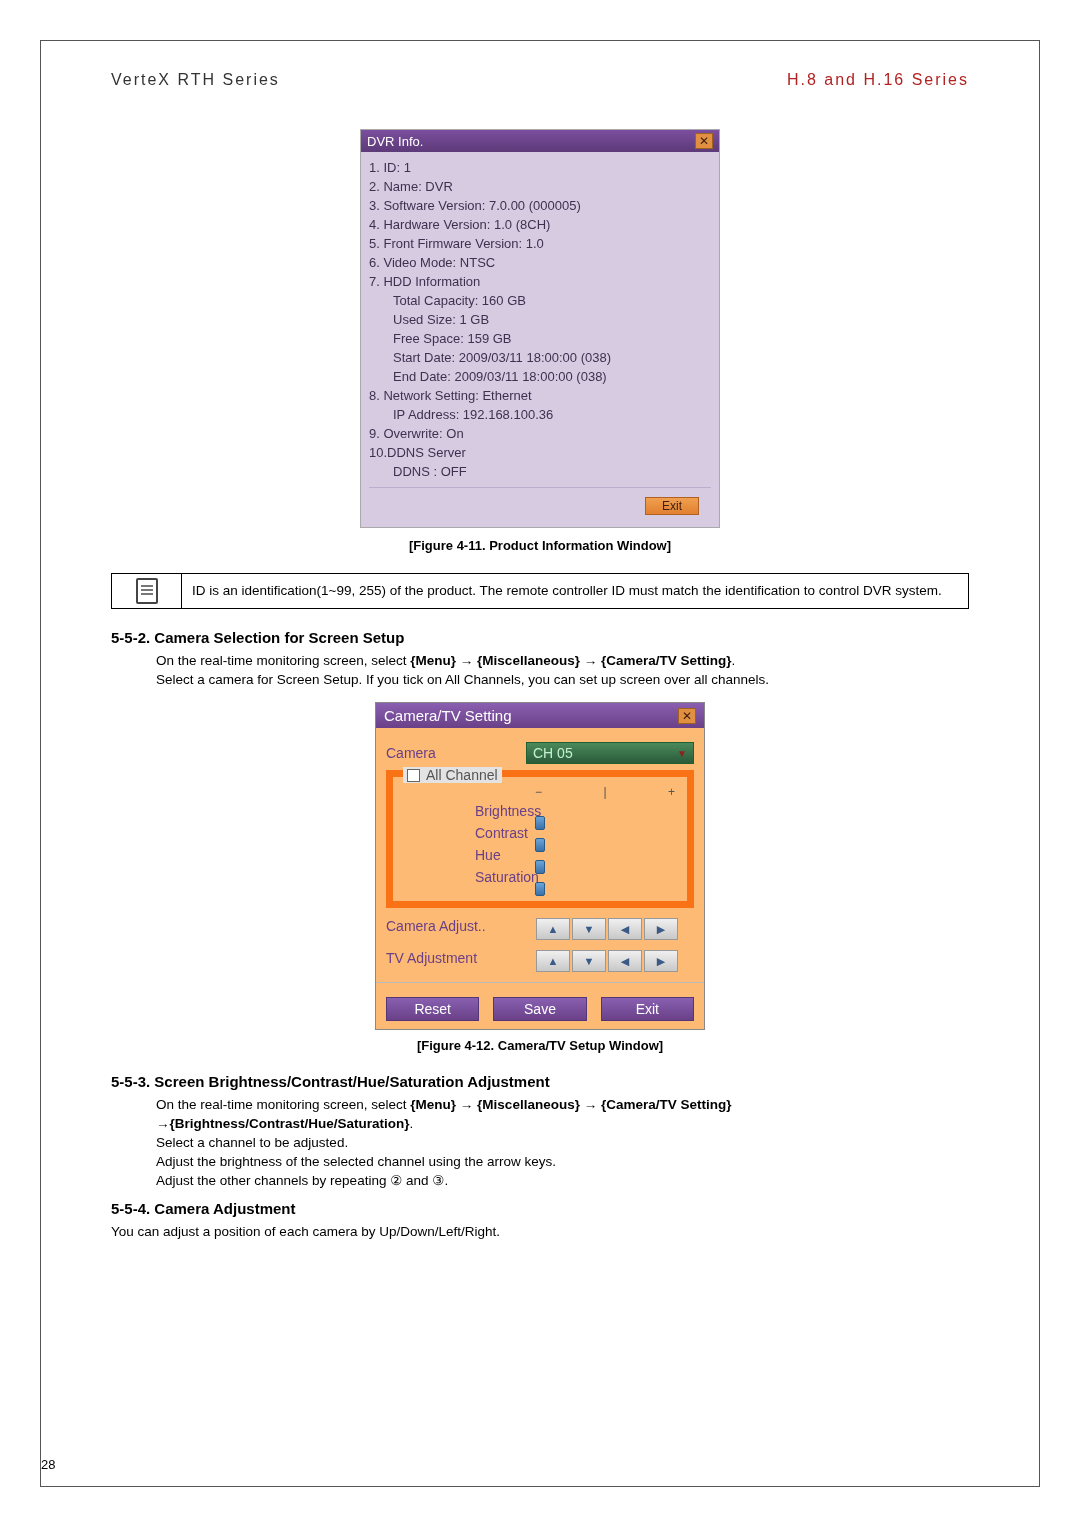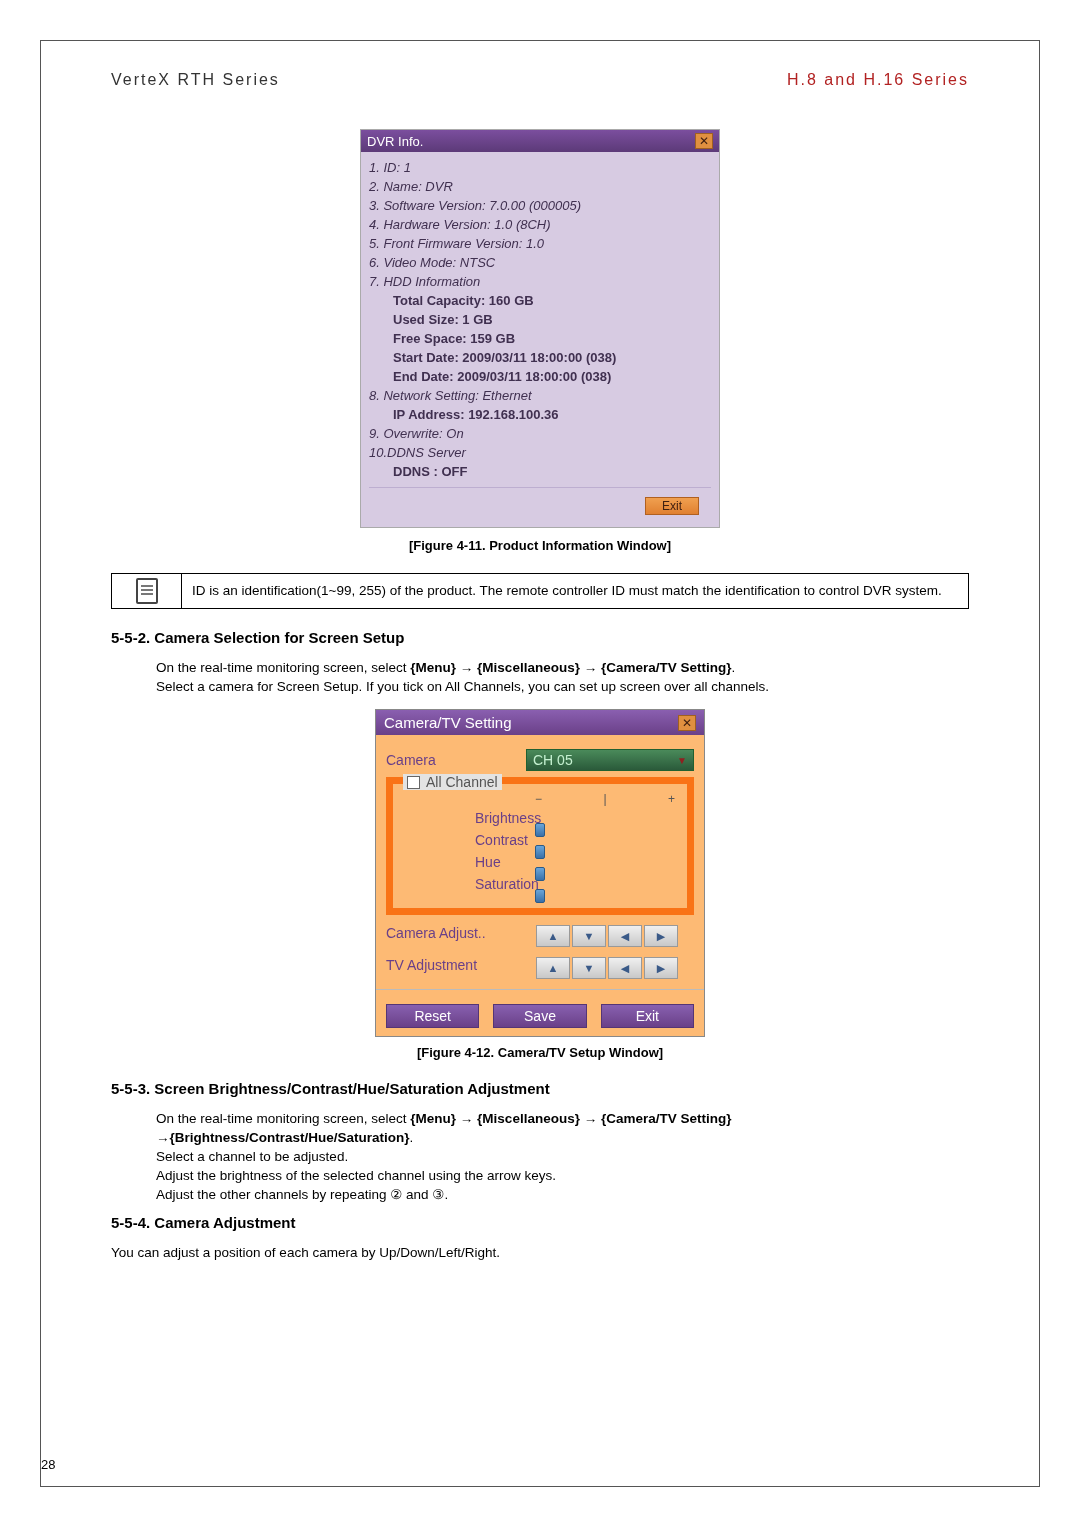--- a/index.html
+++ b/index.html
@@ -55,22 +55,22 @@
     color: #402010;
     width: 18px;
     height: 16px;
     font-size: 12px;
     line-height: 14px;
     text-align: center;
     border: 1px solid #a06020;
     cursor: pointer;
   }
   .dvr-body { padding: 6px 8px 4px 8px; color: #403050; }
-  .dvr-row { padding: 2px 0; font-style: italic; }
-  .dvr-sub { padding: 2px 0 2px 24px; font-weight: bold; }
+  .dvr-row { padding: 2px 0; }
+  .dvr-sub { padding: 2px 0 2px 24px; }
   .dvr-sep { height: 10px; border-top: 1px solid #bdaed0; margin-top: 6px; }
   .exit-row { text-align: right; padding: 0 12px 8px 0; }
   .exit-btn {
     display: inline-block;
     background: linear-gradient(#f0a050, #e08030);
     border: 1px solid #b06020;
     color: #402010;
     padding: 1px 16px;
     font-size: 12px;
     cursor: pointer;
@@ -110,21 +110,21 @@
     position: relative;
   }
   .doc-icon::before {
     content: "";
     position: absolute;
     left: 3px; top: 5px; right: 3px;
     height: 2px; background: #777;
     box-shadow: 0 4px 0 #777, 0 8px 0 #777;
   }
 
-  .section-heading { font-weight: bold; font-size: 15px; margin: 13px 0; }
+  .section-heading { font-weight: bold; font-size: 15px; margin: 6px 0; }
   .body-p { font-size: 13.5px; line-height: 1.4; margin: 0 0 0 45px; }
   .body-p2 { font-size: 13.5px; line-height: 1.4; margin-left: 0; }
 
   
   .cam-window {
     width: 330px;
     margin: 12px auto 6px auto;
     border: 1px solid #888;
     background: #fdba74;
     font-family: Verdana, sans-serif;

